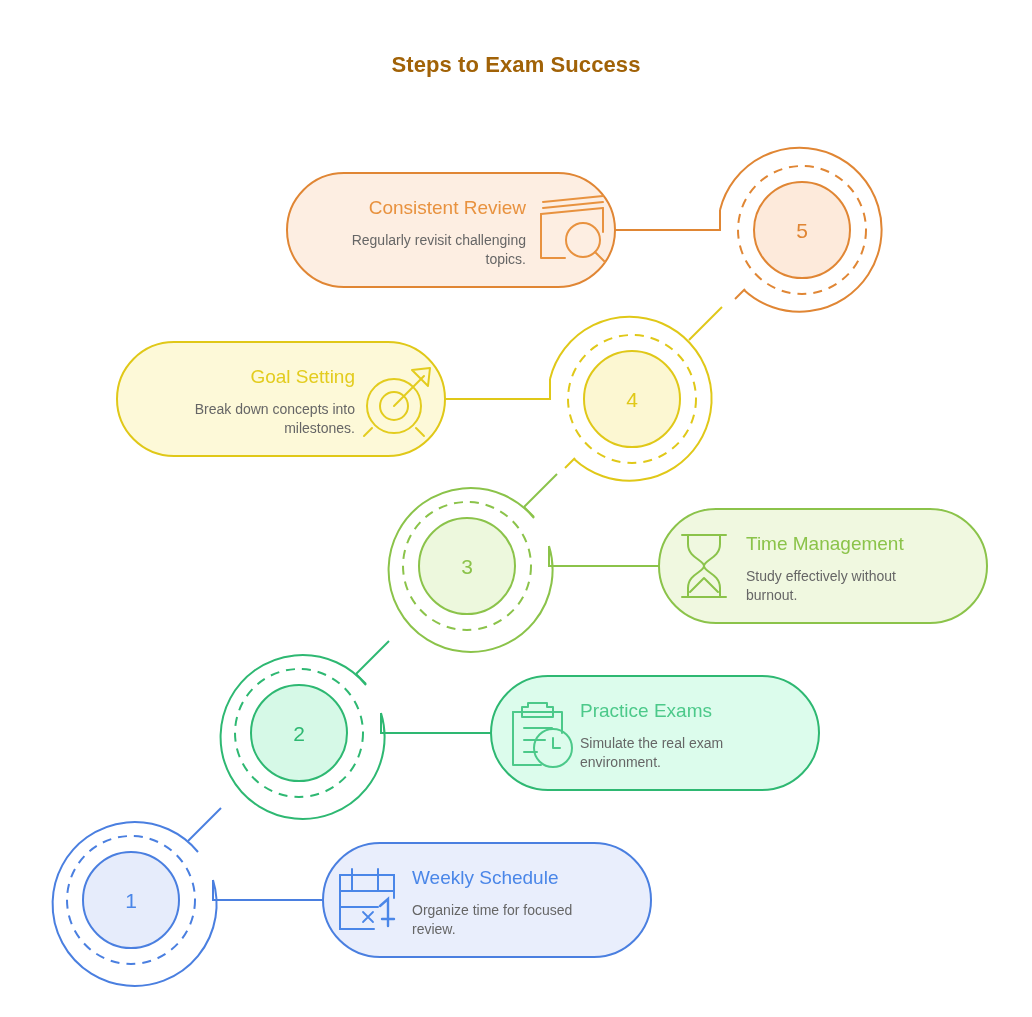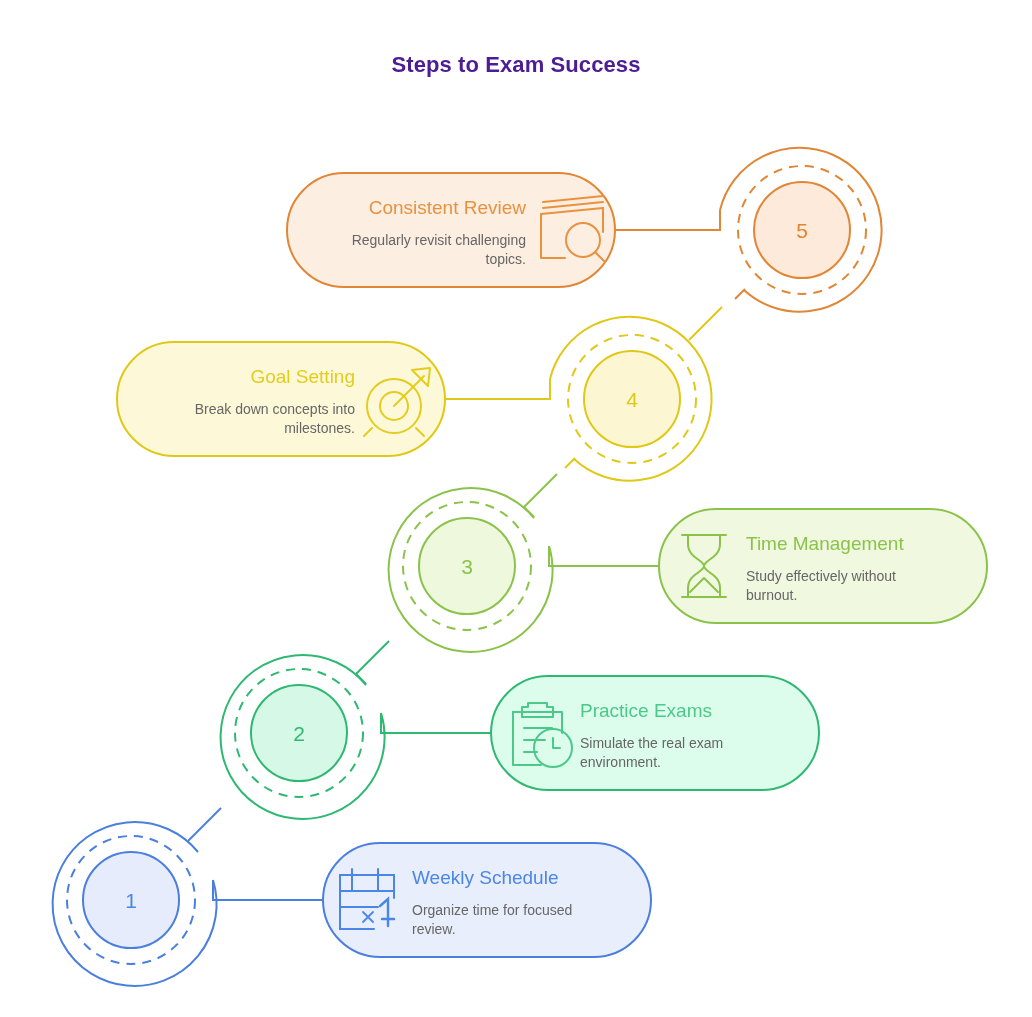--- a/index.html
+++ b/index.html
@@ -21,21 +21,21 @@
     background: #ffffff;
   }
   #diagram-title {
     position: absolute;
     top: 52px;
     left: 0;
     width: 1032px;
     text-align: center;
     font-size: 22px;
     font-weight: bold;
-    color: #4c1d95;
+    color: #a16207;
     letter-spacing: 0.1px;
   }
   svg#scene {
     position: absolute;
     top: 0;
     left: 0;
     width: 1032px;
     height: 1017px;
   }
   .card-title {

